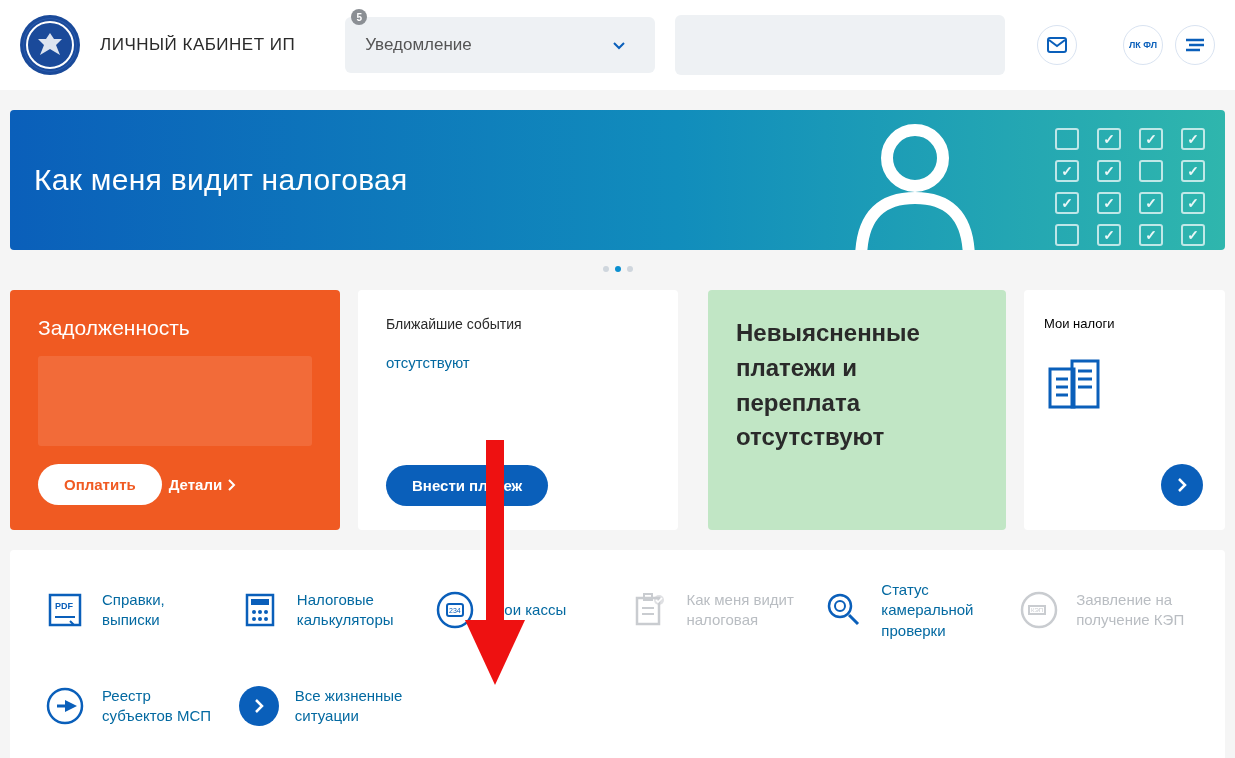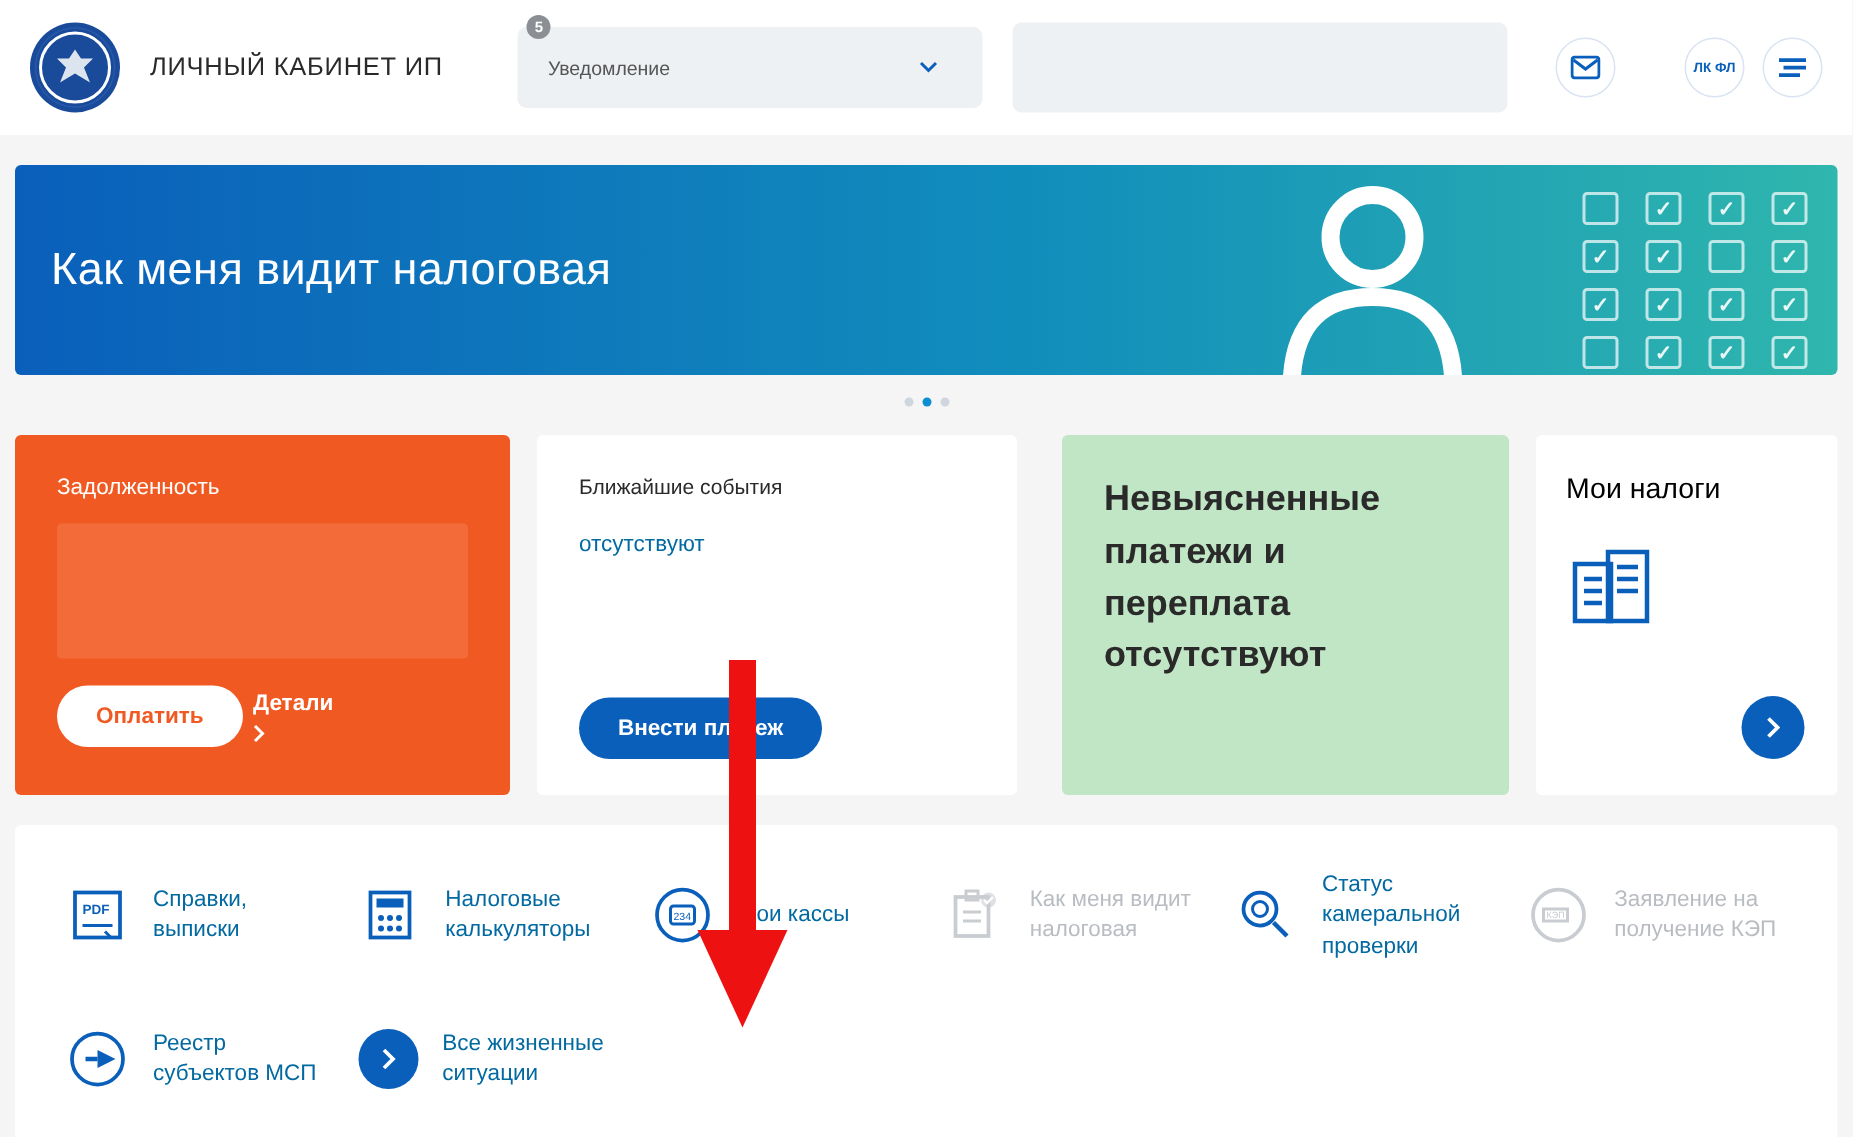--- a/index.html
+++ b/index.html
@@ -26,21 +26,21 @@
     margin-left: 30px; position: relative;
     background: #eef1f4; border-radius: 6px; padding: 18px 30px 18px 20px;
     width: 310px; display: flex; justify-content: space-between; align-items: center;
   }
   .notice-dd .badge {
     position: absolute; top: -8px; left: 6px;
     background: #8b8f94; color: #fff; font-size: 10px; font-weight: 700;
     width: 16px; height: 16px; border-radius: 50%;
     display: flex; align-items: center; justify-content: center;
   }
-  .notice-dd .label { color: #555; font-size: 13px; }
+  .notice-dd .label { color: #555; font-size: 17px; }
   .notice-dd .chev { color: #0a5fba; }
   
   .name-dd {
     background: #eef1f4; border-radius: 6px; height: 60px; width: 330px;
   }
   
   .hdr-right { margin-left: auto; display: flex; gap: 12px; align-items: center; }
   .round-btn {
     width: 40px; height: 40px; border-radius: 50%;
     border: 1px solid #d9e3f1; background: #fff;
@@ -76,35 +76,35 @@
   .dot.active{ background:#0a8fd0;}
   
   
   .cards {
     display: grid; grid-template-columns: 330px 320px 310px 1fr;
     gap: 18px; margin: 0 10px;
   }
   .card { background:#fff; border-radius:4px; padding: 26px 28px 24px; min-height: 240px; position:relative;}
   
   .debt { background: #f05a22; color: #fff; }
-  .debt h3 { font-size: 15px; font-weight: 400; margin-bottom: 16px;}
+  .debt h3 { font-size: 21px; font-weight: 400; margin-bottom: 16px;}
   .debt .amount { background:#f26b39; height:90px; border-radius:3px; margin-bottom:18px;}
   .debt .row { display:flex; gap:7px; align-items:center;}
   .btn-white { background:#fff; color:#f05a22; border:none; border-radius:22px; padding:12px 26px; font-size:15px; font-weight:600; cursor:pointer;}
-  .link-more { color:#fff; font-size:15px; font-weight:600; display:flex; align-items:flex-start; gap:6px; cursor:pointer;flex-direction:column;}
+  .link-more { color:#fff; font-size:15px; font-weight:600; display:flex; align-items:center; gap:6px; cursor:pointer;}
   
   .events h3 { font-size: 14px; font-weight: 400; color:#2a2a2a; margin-bottom: 22px;}
   .events .sub { color:#0369a1; font-size:15px; }
   .btn-blue { background:#0a5fba; color:#fff; border:none; border-radius:22px; padding:12px 26px; font-size:15px; font-weight:600; cursor:pointer; position:absolute; bottom:24px; left:28px;}
   
   .unknown { background:#c1e6c5; color:#2a2a2a;margin-left:12px; }
   .unknown .big { font-size:24px; font-weight:700; line-height:1.45; }
   
   .taxes { padding:26px 20px 24px; }
-  .taxes h3 { font-size:19px; font-weight:400; margin-bottom:26px;}
+  .taxes h3 { font-size:13px; font-weight:400; margin-bottom:26px;}
   .taxes .ico { color:#0a5fba; }
   .circ-arrow{
     position:absolute; bottom:24px; right:22px;
     width:42px; height:42px; border-radius:50%; background:#0a5fba;
     display:flex; align-items:center; justify-content:center; cursor:pointer;
   }
   
   
   .actions {
     background:#fff; margin: 20px 10px 0; border-radius:4px;

